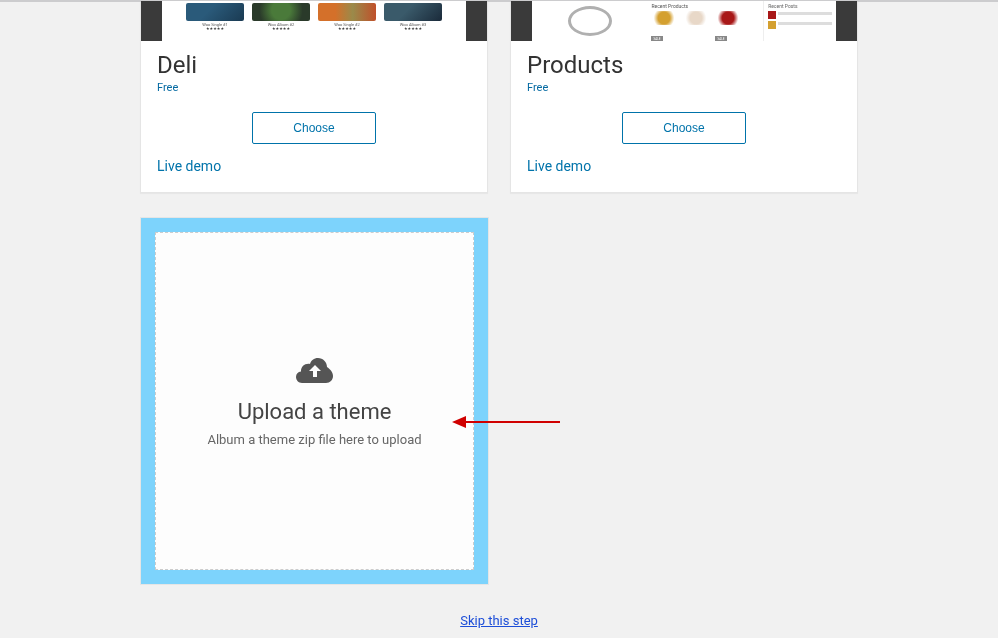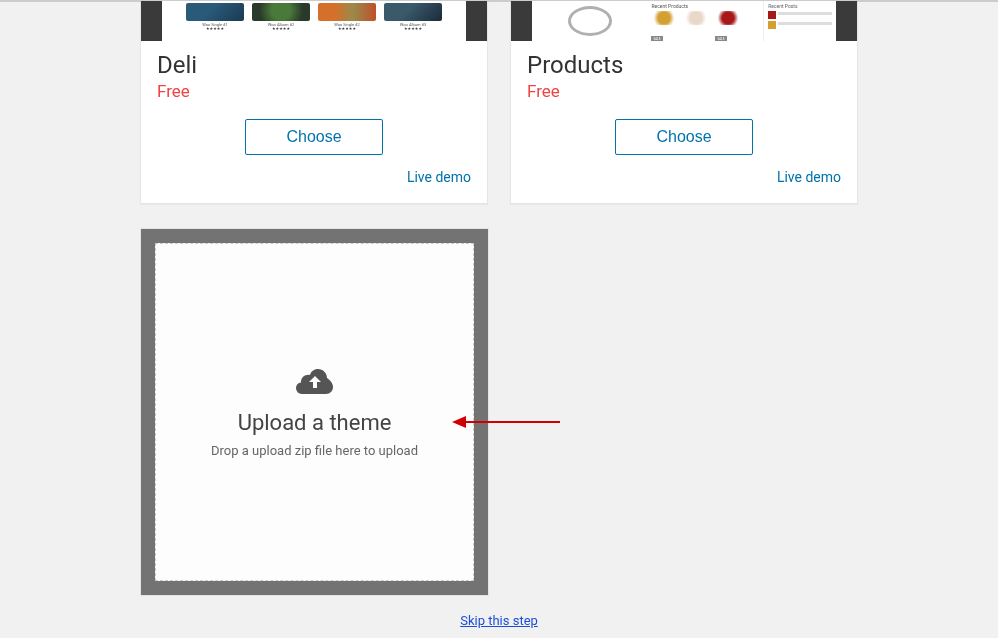--- a/index.html
+++ b/index.html
@@ -157,46 +157,46 @@
     .theme-info {
       padding: 10px 16px 18px 16px;
     }
     .theme-name {
       font-size: 24px;
       font-weight: 400;
       color: #333;
       margin-bottom: 2px;
     }
     .theme-price {
-      font-size: 17px;
-      color: #ef4444;
+      font-size: 11px;
+      color: #0369a1;
       margin-bottom: 18px;
     }
     .choose-btn {
       display: block;
       margin: 0 auto 14px auto;
       background: #fff;
       border: 1px solid #0073aa;
       color: #0073aa;
       padding: 8px 40px;
-      font-size: 16px;
+      font-size: 12px;
       cursor: pointer;
       border-radius: 2px;
     }
     .demo-link {
       display: block;
-      text-align: right;
+      text-align: left;
       color: #0073aa;
       font-size: 14px;
       text-decoration: none;
       cursor: pointer;
     }
 
     .upload-card {
-      background: #737373;
+      background: #7dd3fc;
       border: 1px solid #e5e5e5;
       width: 349px;
       padding: 14px;
     }
     .upload-zone {
       border: 1px dashed #ccc;
       height: 338px;
       display: flex;
       flex-direction: column;
       align-items: center;
@@ -326,21 +326,21 @@
       </div>
     </div>
   </div>
 
   <div class="upload-card">
     <div class="upload-zone">
       <svg class="cloud-icon" viewBox="0 0 40 28">
         <path fill="#555" d="M32 12c0-5-4-9-9-9-4 0-7 2.5-8 6-0.5-0.1-1-0.2-1.5-0.2C9 8.8 6 12 6 16c0 0.2 0 0.4 0 0.6C3 17 1 19 1 22c0 3 2.5 6 6 6h24c4 0 7-3 7-7 0-4-3-7-6-9zM20 10l6 6h-4v6h-4v-6h-4l6-6z"></path>
       </svg>
       <div class="upload-title">Upload a theme</div>
-      <div class="upload-desc">Drop a upload zip file here to upload</div>
+      <div class="upload-desc">Album a theme zip file here to upload</div>
     </div>
   </div>
 </div>
 
 <svg class="arrow" width="110" height="16">
   <line x1="108" y1="8" x2="10" y2="8" stroke="#d00000" stroke-width="2"></line>
   <polygon points="0,8 14,2 14,14" fill="#d00000"></polygon>
 </svg>
 
 <a class="skip-link">Skip this step</a>

